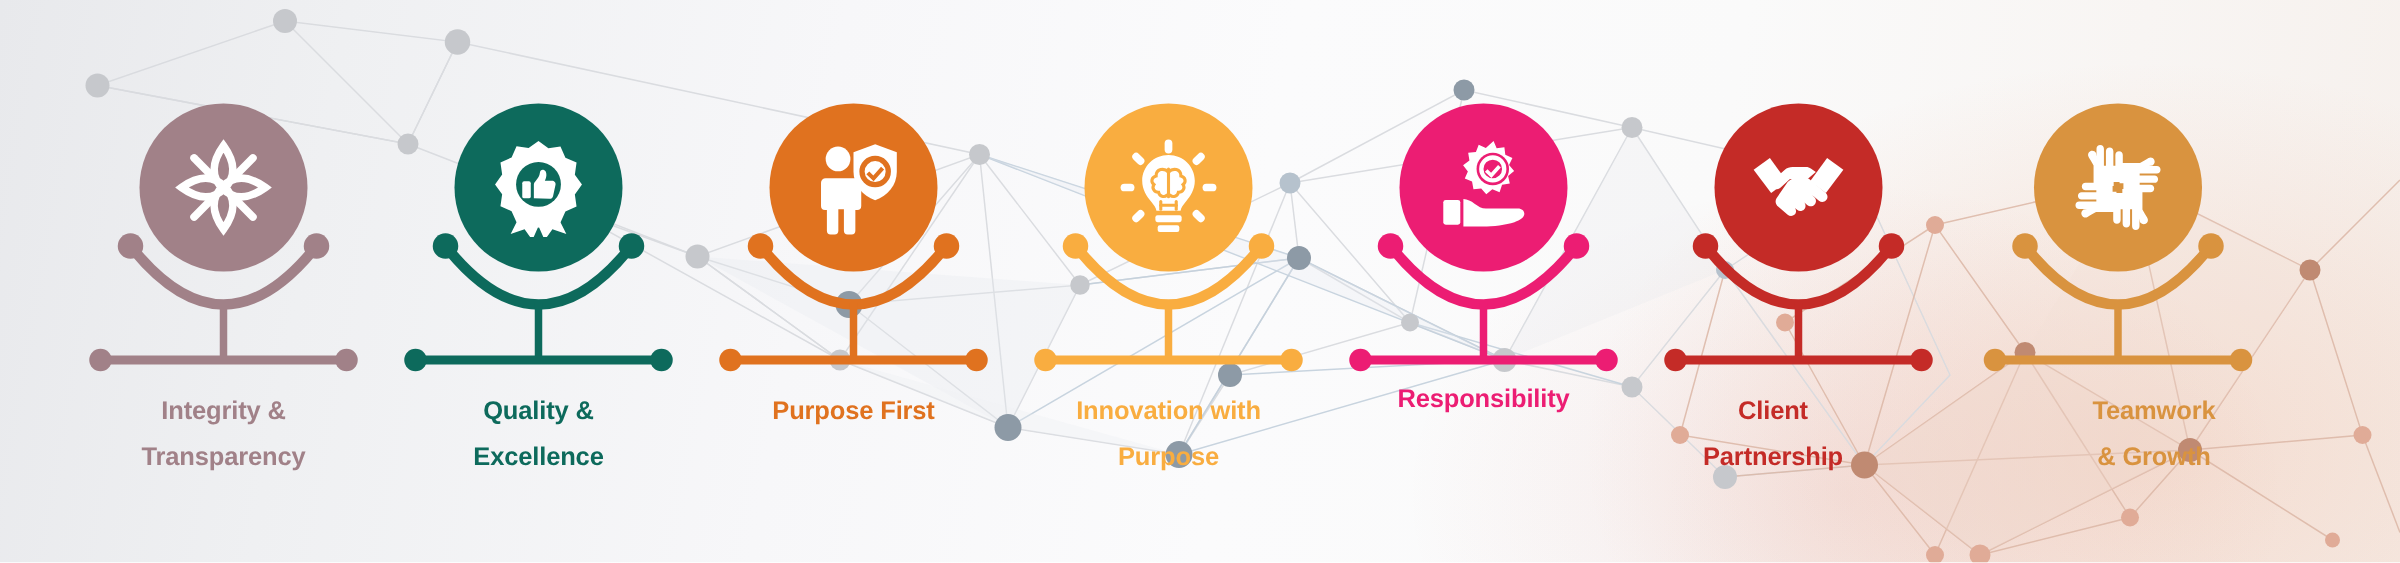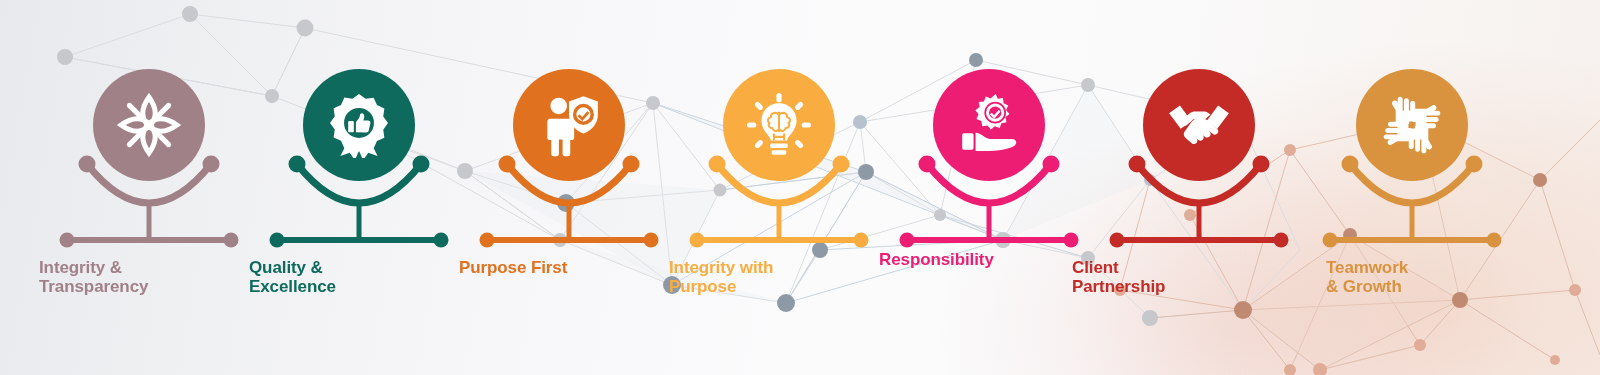--- a/index.html
+++ b/index.html
@@ -17,22 +17,22 @@
   }
   #netsvg{position:absolute;left:0;top:0;width:1600px;height:375px;}
 
   .item{position:absolute;top:0;height:375px;}
   .circle{
     position:absolute;border-radius:50%;
     display:flex;align-items:center;justify-content:center;
   }
   .standsvg{position:absolute;left:0;top:0;overflow:visible;}
   .label{
-    position:absolute;
-    font-weight:bold;font-size:17px;line-height:19px;
+    position:absolute;text-align:center;
+    font-weight:bold;font-size:17px;line-height:31px;
     letter-spacing:-0.1px;
     white-space:pre-line;
   }
   .iconwrap{position:relative;display:block;}
 </style>
 </head>
 <body>
 
 <div id="stage">
 
@@ -216,21 +216,21 @@
           <line x1="779" y1="202" x2="779" y2="240" stroke="#f9ad40" stroke-width="5"></line>
           <line x1="697" y1="240" x2="861" y2="240" stroke="#f9ad40" stroke-width="6" stroke-linecap="round"></line>
           <circle cx="697" cy="240" r="7.5" fill="#f9ad40"></circle>
           <circle cx="861" cy="240" r="7.5" fill="#f9ad40"></circle>
         </svg>
         <div class="circle" style="left: 723px; top: 69px; height: 112px; width: 112px; background: rgb(249, 173, 64);">
           <svg width="66" height="66" viewBox="0 0 64 64" class="iconwrap">
             <use href="#ic-lightbulb-brain-icon"></use>
           </svg>
         </div>
-        <div class="label" style="left: 669px; top: 258px; width: 220px; color: rgb(249, 173, 64);">Integrity with
+        <div class="label" style="left: 669px; top: 258px; width: 220px; color: rgb(249, 173, 64);">Innovation with
 Purpose</div>
       </div>
       <div class="item" style="left: 0px;">
         <svg class="standsvg" width="1600" height="375" viewBox="0 0 1600 375">
           <path d="M 927 164 Q 989 242 1051 164" fill="none" stroke="#ec1d73" stroke-width="7" stroke-linecap="round"></path>
           <circle cx="927" cy="164" r="8.5" fill="#ec1d73"></circle>
           <circle cx="1051" cy="164" r="8.5" fill="#ec1d73"></circle>
           <line x1="989" y1="202" x2="989" y2="240" stroke="#ec1d73" stroke-width="5"></line>
           <line x1="907" y1="240" x2="1071" y2="240" stroke="#ec1d73" stroke-width="6" stroke-linecap="round"></line>
           <circle cx="907" cy="240" r="7.5" fill="#ec1d73"></circle>

